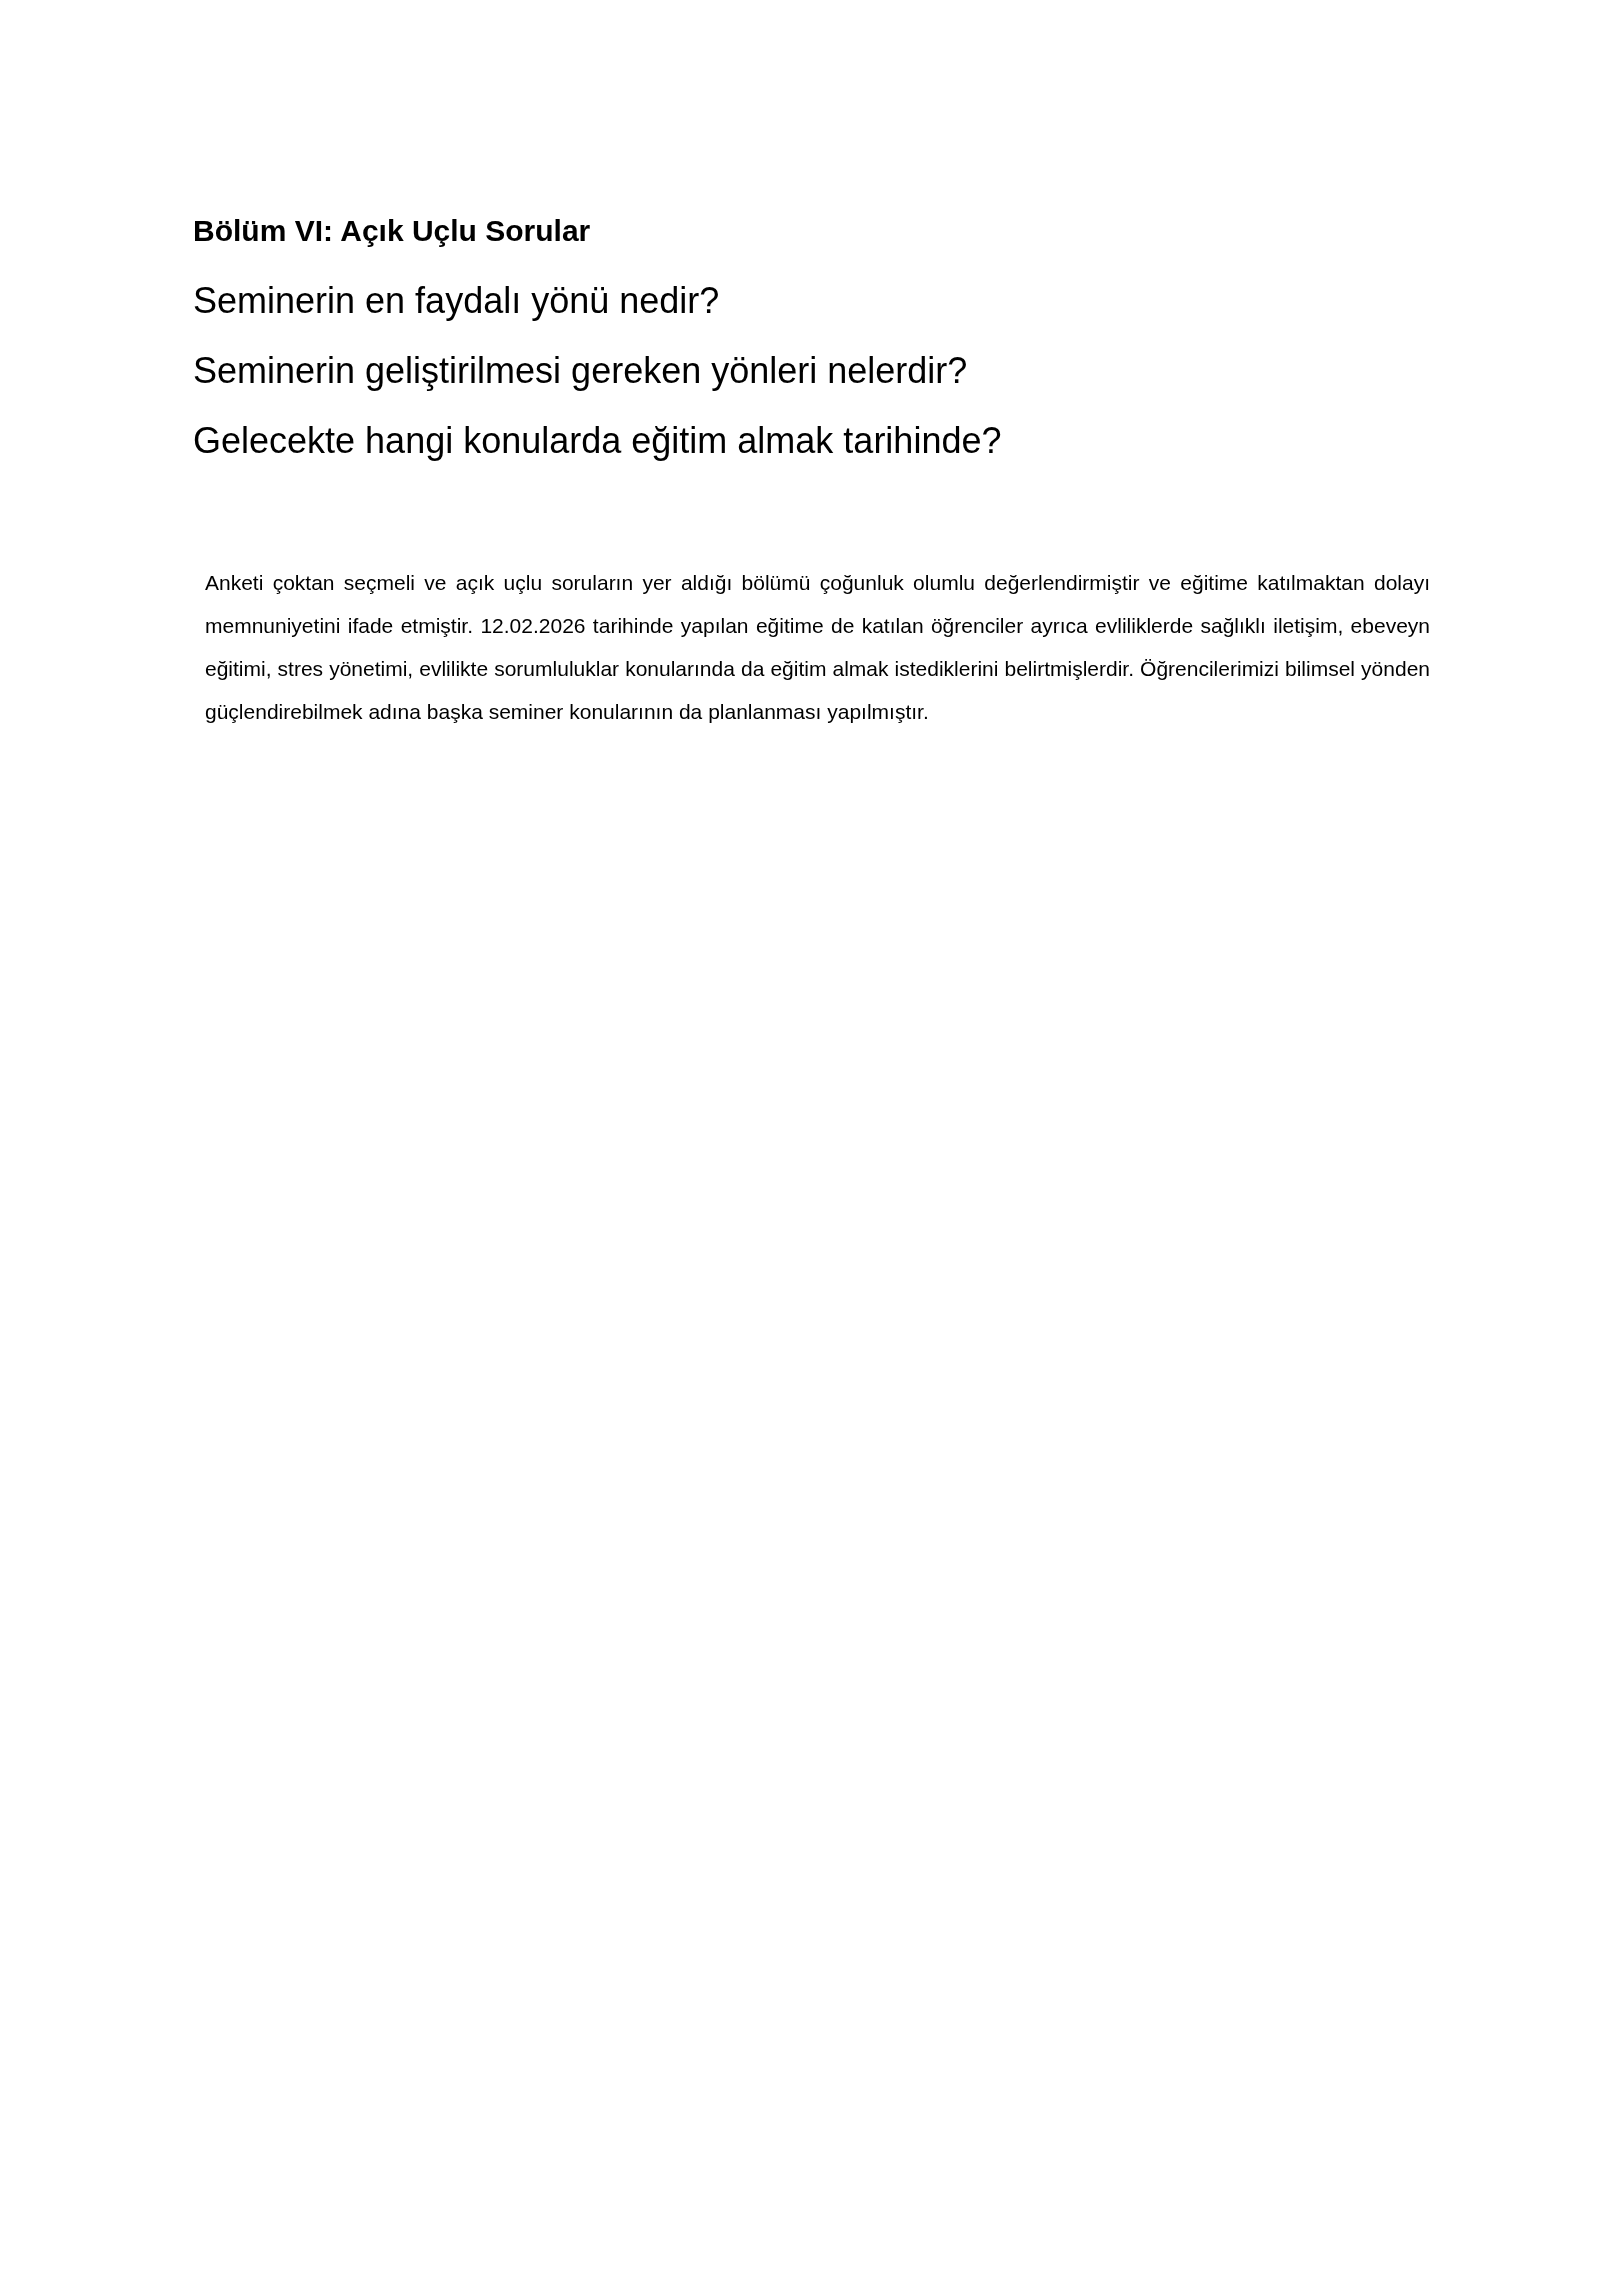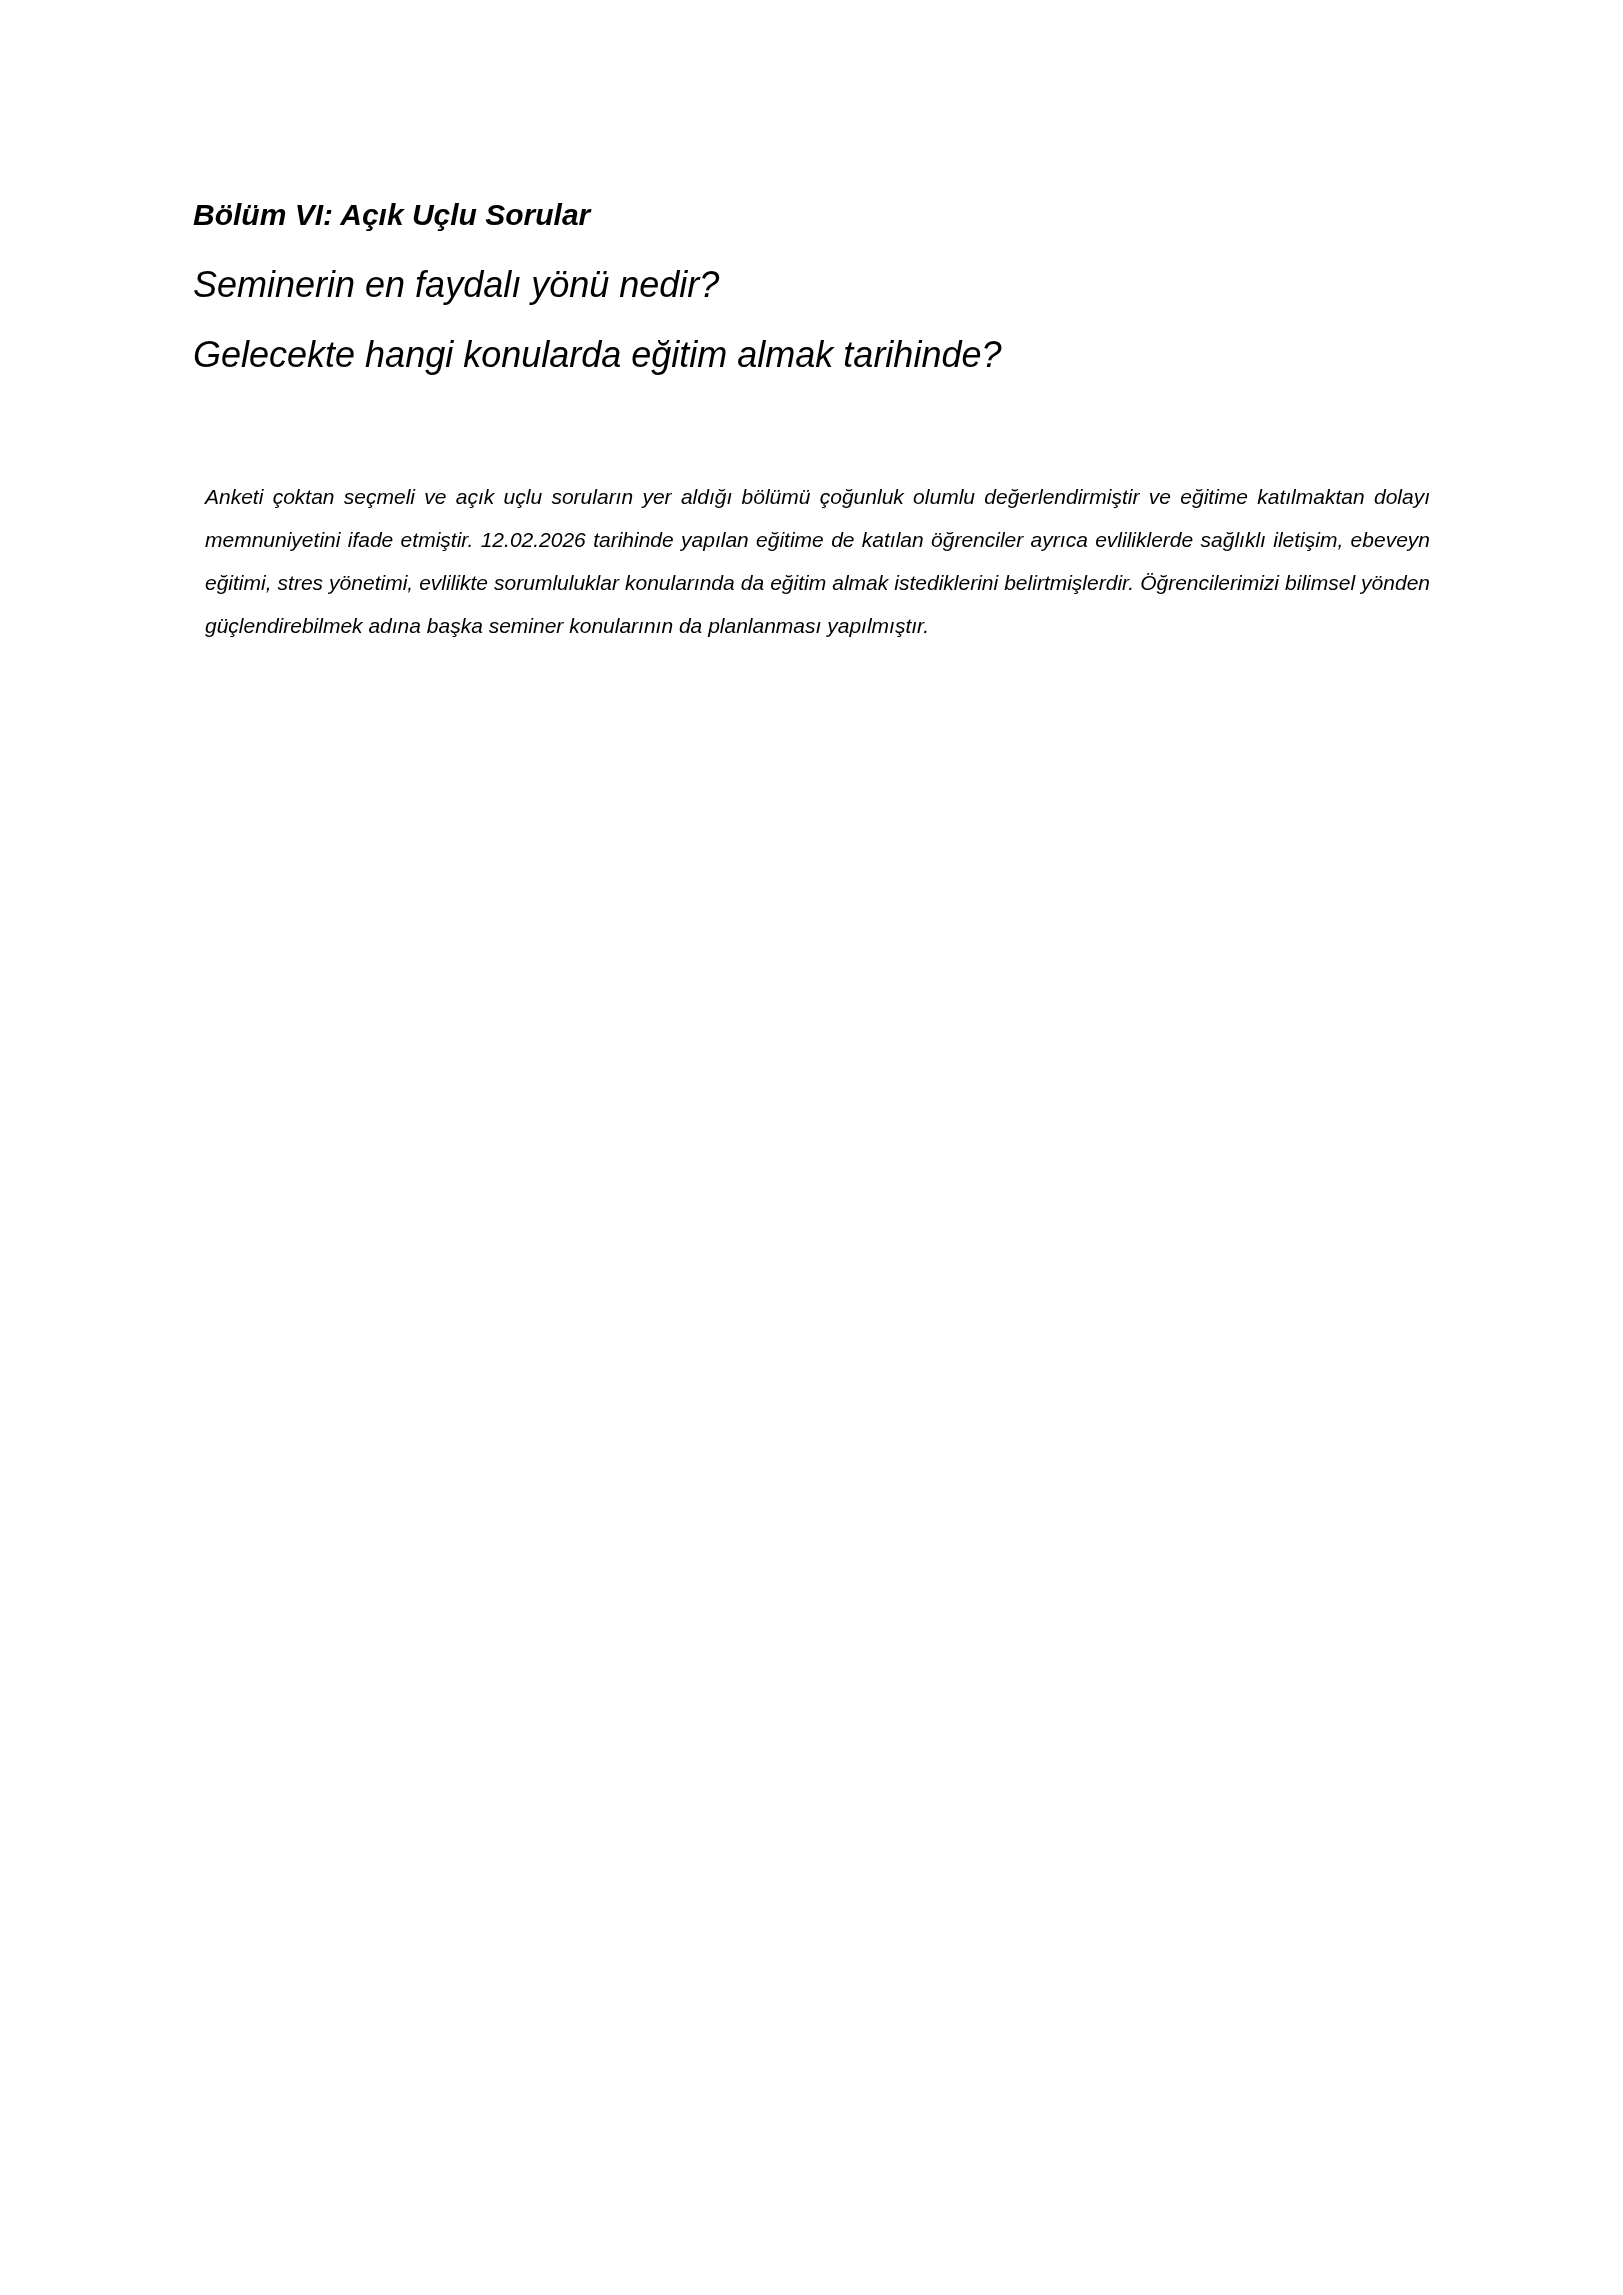--- a/index.html
+++ b/index.html
@@ -13,23 +13,22 @@
     width: 1623px;
     height: 2295px;
     background: #ffffff;
     color: #000000;
     font-family: "Liberation Sans", "DejaVu Sans", sans-serif;
     overflow: hidden;
   }
   .content {
     position: absolute;
     left: 193px;
-    top: 196px;
+    top: 212px;
     width: 1237px;
-    font-style: italic;
   }
   .heading {
     font-size: 30px;
     font-weight: bold;
     line-height: 37px;
     margin: 0;
   }
   .question {
     font-size: 36px;
     font-weight: normal;
@@ -51,20 +50,21 @@
 </style>
 </head>
 <body>
 
 <div class="page">
   <div class="content">
     <p class="heading">Bölüm VI: Açık Uçlu Sorular</p>
 
     <p class="question first">Seminerin en faydalı yönü nedir?</p>
 
+    <p class="question">Seminerin geliştirilmesi gereken yönleri nelerdir?</p>
 
     <p class="question">Gelecekte hangi konularda eğitim almak tarihinde?</p>
 
 
     <p class="body-paragraph">Anketi çoktan seçmeli ve açık uçlu soruların yer aldığı bölümü çoğunluk olumlu değerlendirmiştir ve eğitime katılmaktan dolayı memnuniyetini ifade etmiştir. 12.02.2026 tarihinde yapılan eğitime de katılan öğrenciler ayrıca evliliklerde sağlıklı iletişim, ebeveyn eğitimi, stres yönetimi, evlilikte sorumluluklar konularında da eğitim almak istediklerini belirtmişlerdir. Öğrencilerimizi bilimsel yönden güçlendirebilmek adına başka seminer konularının da planlanması yapılmıştır.</p>
   </div>
 </div>
 
 
 </body></html>

